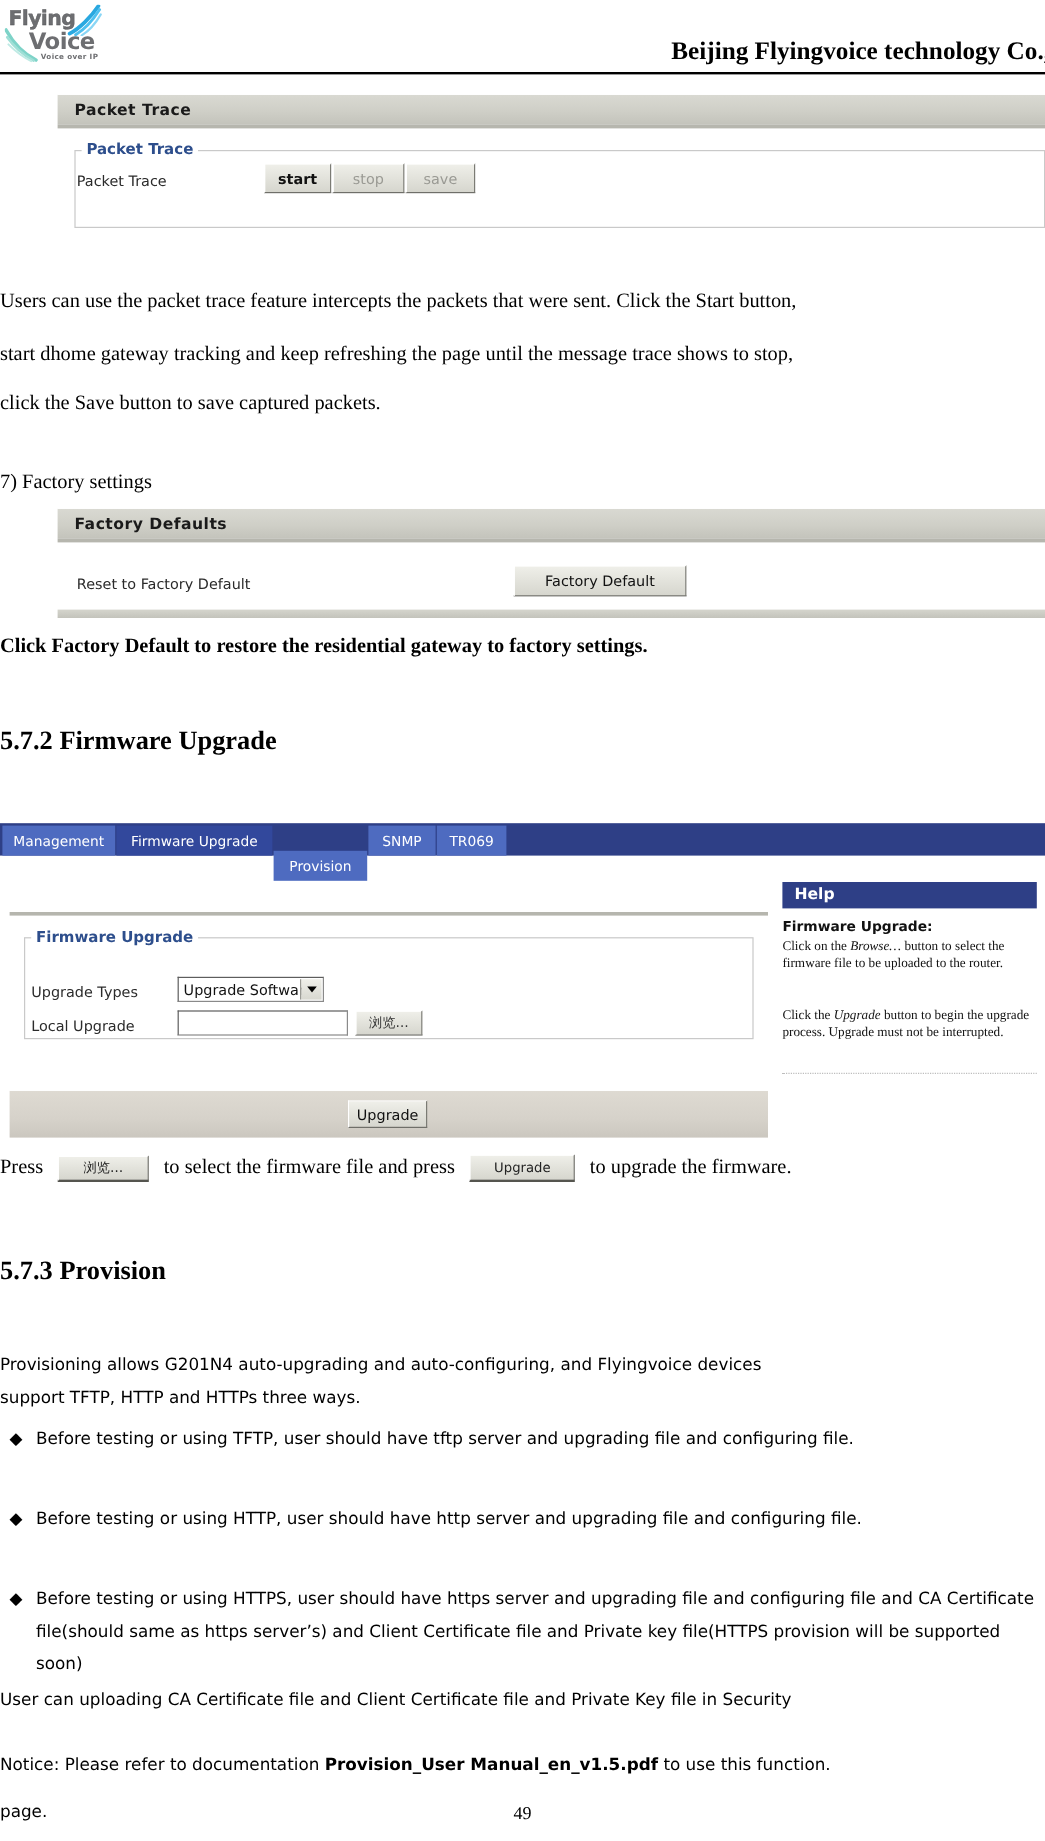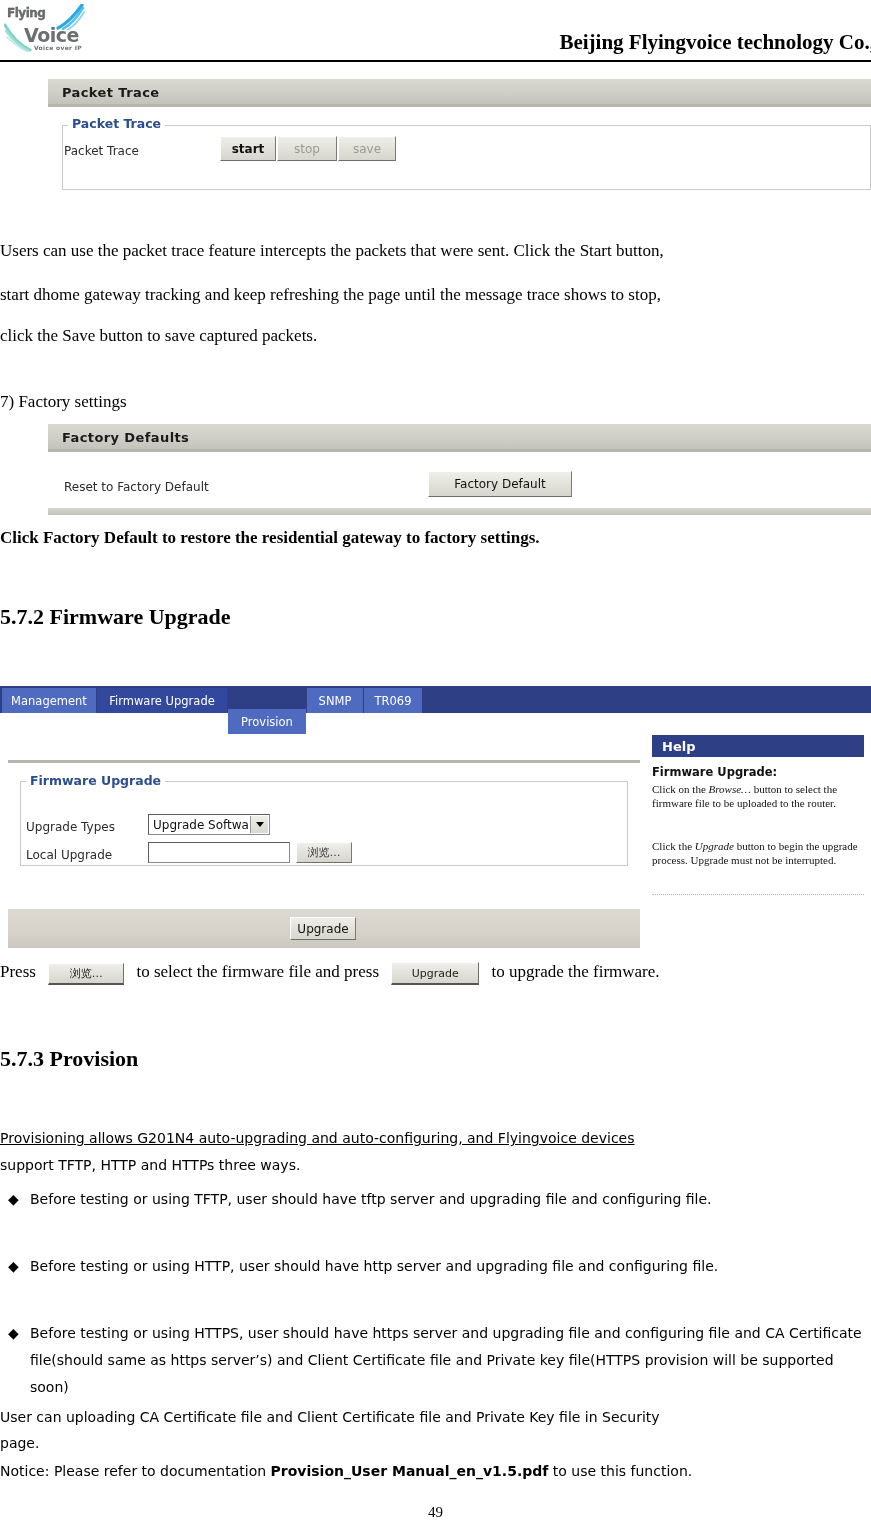--- a/index.html
+++ b/index.html
@@ -26,21 +26,21 @@
   .logo {
     position: absolute;
     left: 6px; top: 4px;
     width: 78px; height: 52px;
   }
   .logo-word1 {
     position: absolute;
     left: 1px; top: 2px;
     font-family: "DejaVu Sans", sans-serif;
     font-weight: bold;
-    font-size: 12px;
+    font-size: 17px;
     letter-spacing: -0.5px;
     color: #6d6e71;
     text-align: center;
     -webkit-text-stroke: 0.3px #4d4e50;
   }
   .logo-word2 {
     position: absolute;
     left: 18px; top: 20px;
     font-family: "DejaVu Sans", sans-serif;
     font-weight: bold;
@@ -459,38 +459,38 @@
 <div class="serif-line" style="left:0px; top:962px;">
   <span>Press</span>
   <span class="inline-img-btn" style="width:76px; height:22px; margin:0 8px;">浏览…</span>
   <span>to select the firmware file and press</span>
   <span class="inline-img-btn" style="width:88px; height:23px; margin:0 8px;">Upgrade</span>
   <span>to upgrade the firmware.</span>
 </div>
 
 <div class="heading" style="left:0px; top:1046px;">5.7.3 Provision</div>
 
-<div class="sans-para" style="left:0px; top:1125px; width:810px;text-decoration:underline;">Provisioning allows G201N4 auto-upgrading and auto-configuring, and Flyingvoice devices</div>
+<div class="sans-para" style="left:0px; top:1125px; width:810px;">Provisioning allows G201N4 auto-upgrading and auto-configuring, and Flyingvoice devices</div>
 <div class="sans-para" style="left:0px; top:1152px; width:871px;">support TFTP, HTTP and HTTPs three ways.</div>
 
 <div class="bullet-row" style="left:0px; top:1186px; width:871px;">
   <span class="bullet-mark">◆</span>
   <span class="bullet-text">Before testing or using TFTP, user should have tftp server and upgrading file and configuring file.</span>
 </div>
 
 <div class="bullet-row" style="left:0px; top:1253px; width:871px;">
   <span class="bullet-mark">◆</span>
   <span class="bullet-text">Before testing or using HTTP, user should have http server and upgrading file and configuring file.</span>
 </div>
 
 <div class="bullet-row" style="left:0px; top:1320px; width:871px;">
   <span class="bullet-mark">◆</span>
   <span class="bullet-text">Before testing or using HTTPS, user should have https server and upgrading file and configuring file and CA Certificate file(should same as https server’s) and Client Certificate file and Private key file(HTTPS provision will be supported soon)</span>
 </div>
 
 <div class="sans-para" style="left:0px; top:1404px; width:871px; text-align:justify;">User can uploading CA Certificate file and Client Certificate file and Private Key file in Security</div>
-<div class="sans-para" style="left:0px; top:1430px; width:837px;">page.</div>
+<div class="sans-para" style="left:0px; top:1497px; width:837px;">page.</div>
 
 <div class="sans-para" style="left:0px; top:1458px; width:871px;">
   <span>Notice: Please refer to documentation </span><b>Provision_User Manual_en_v1.5.pdf</b><span> to use this function.</span>
 </div>
 
 <div id="page-number">49</div>
 
 </body></html>

